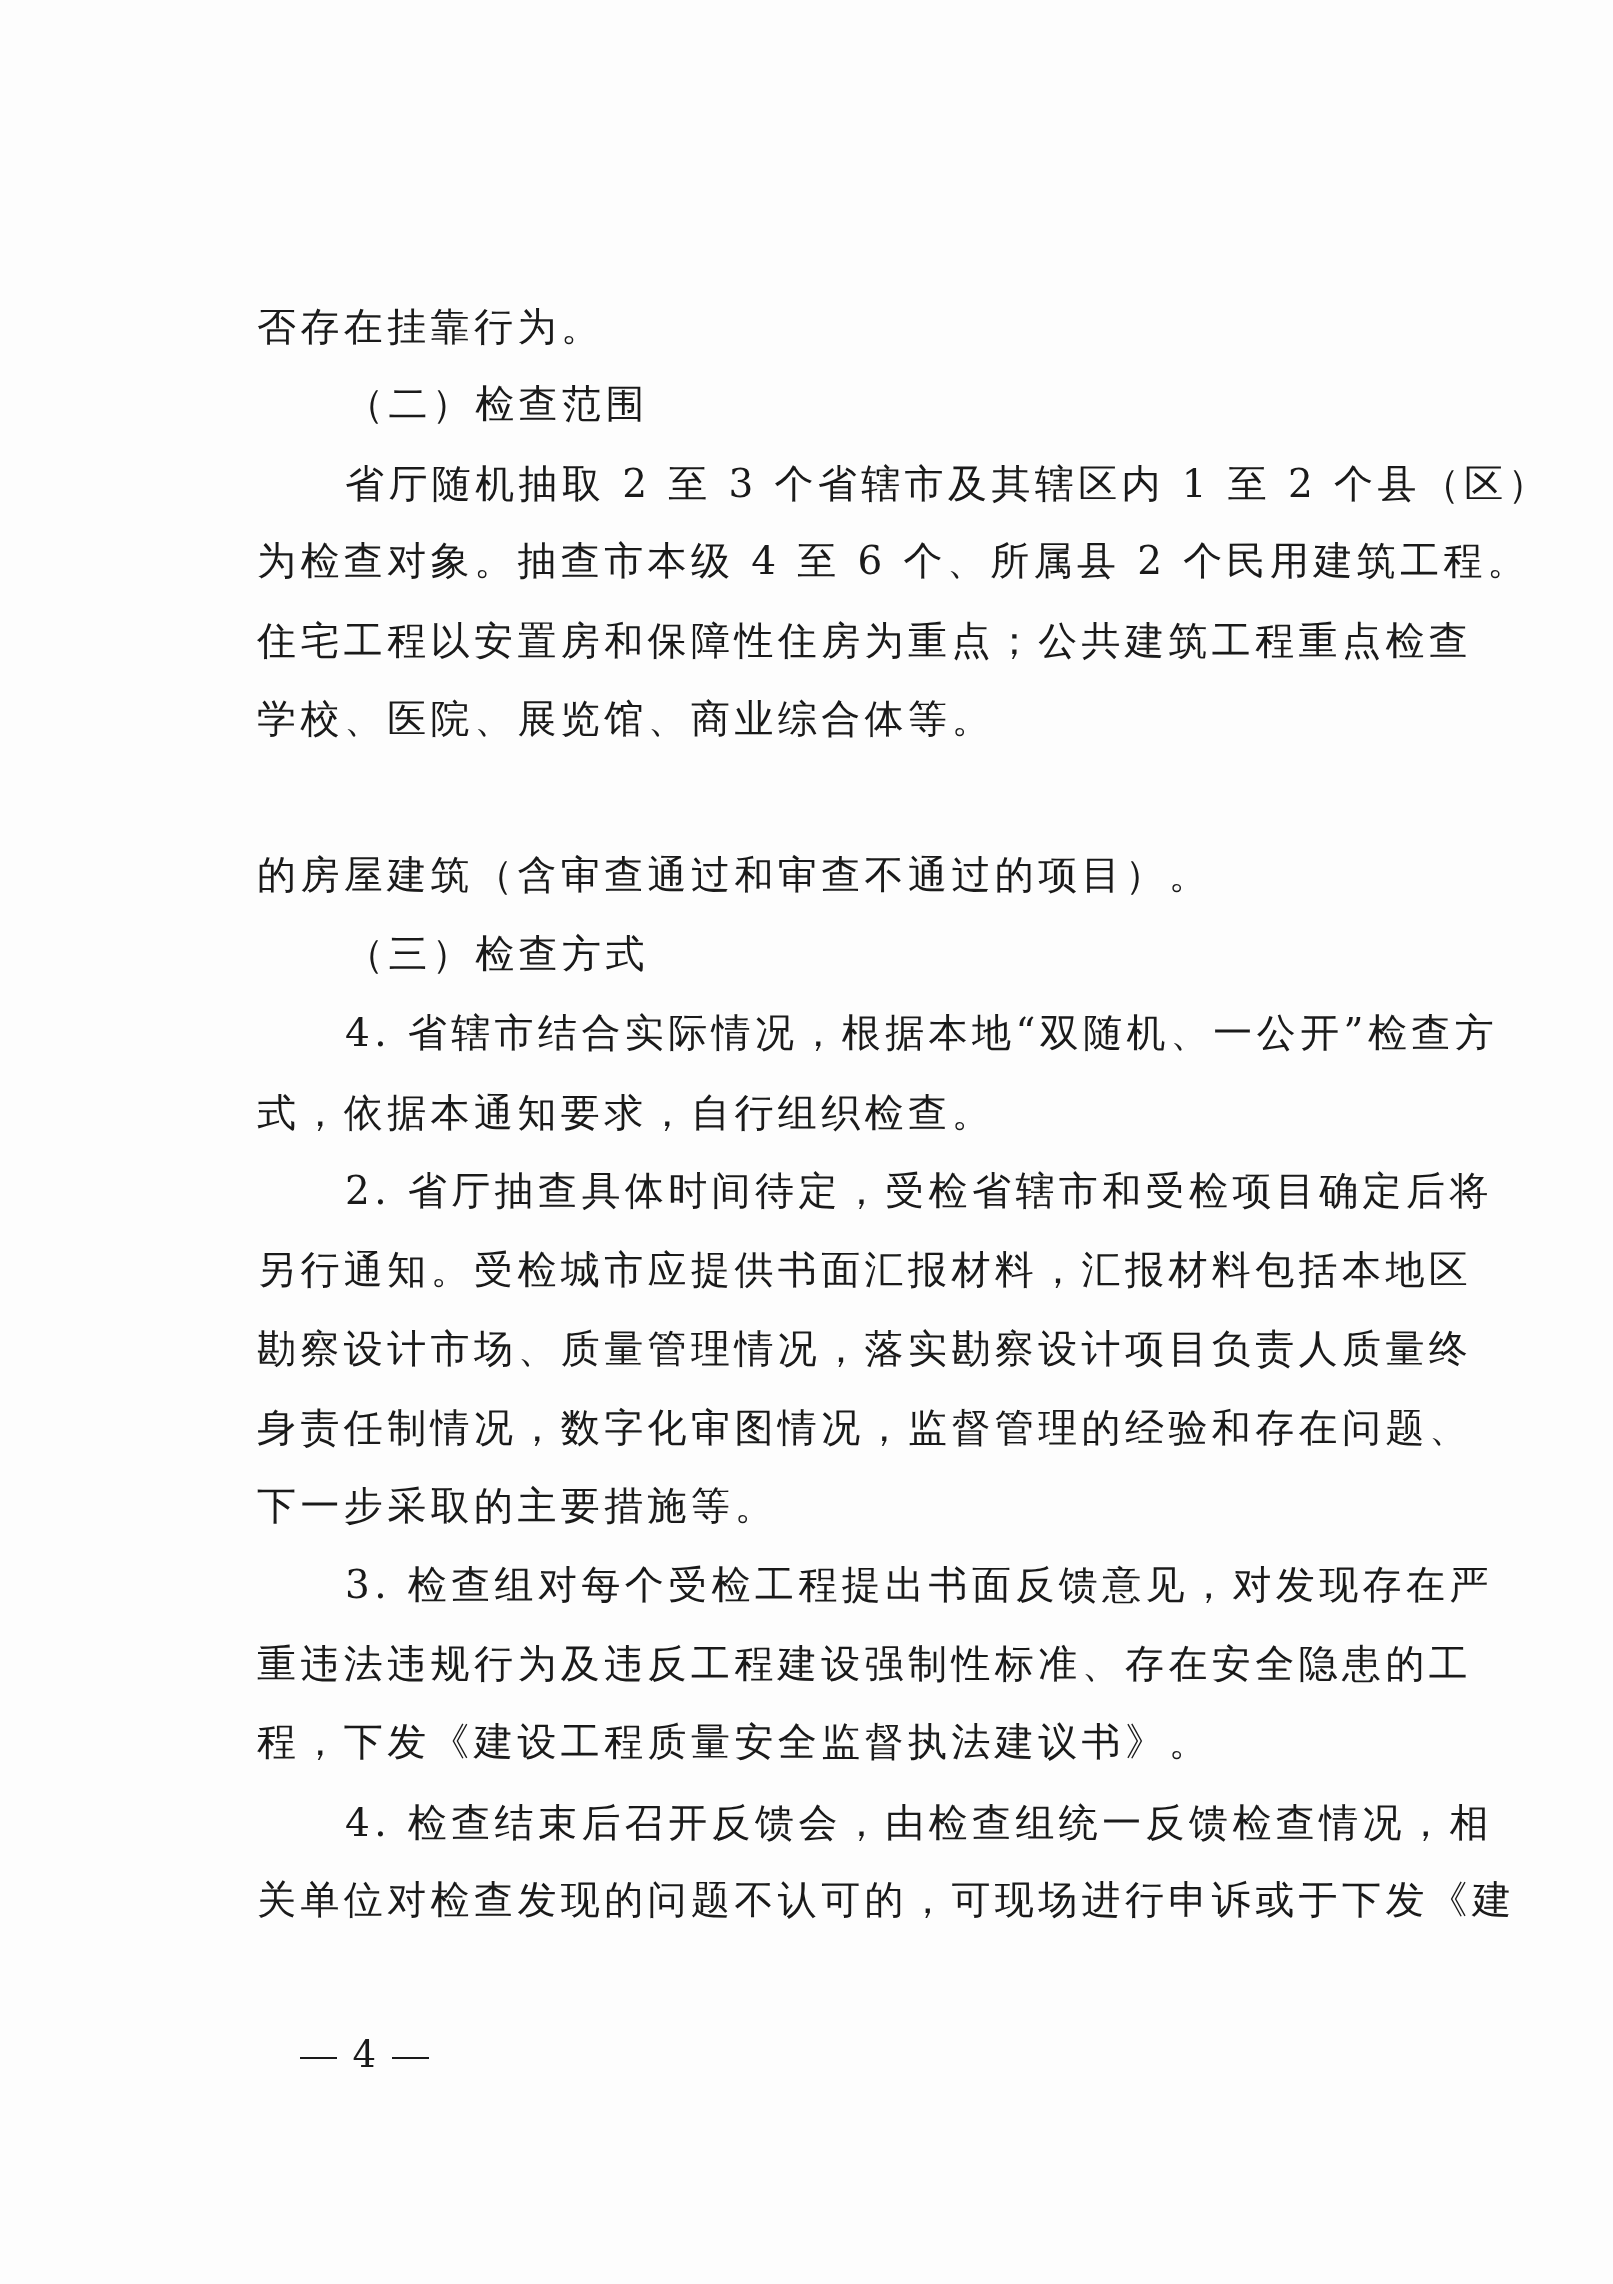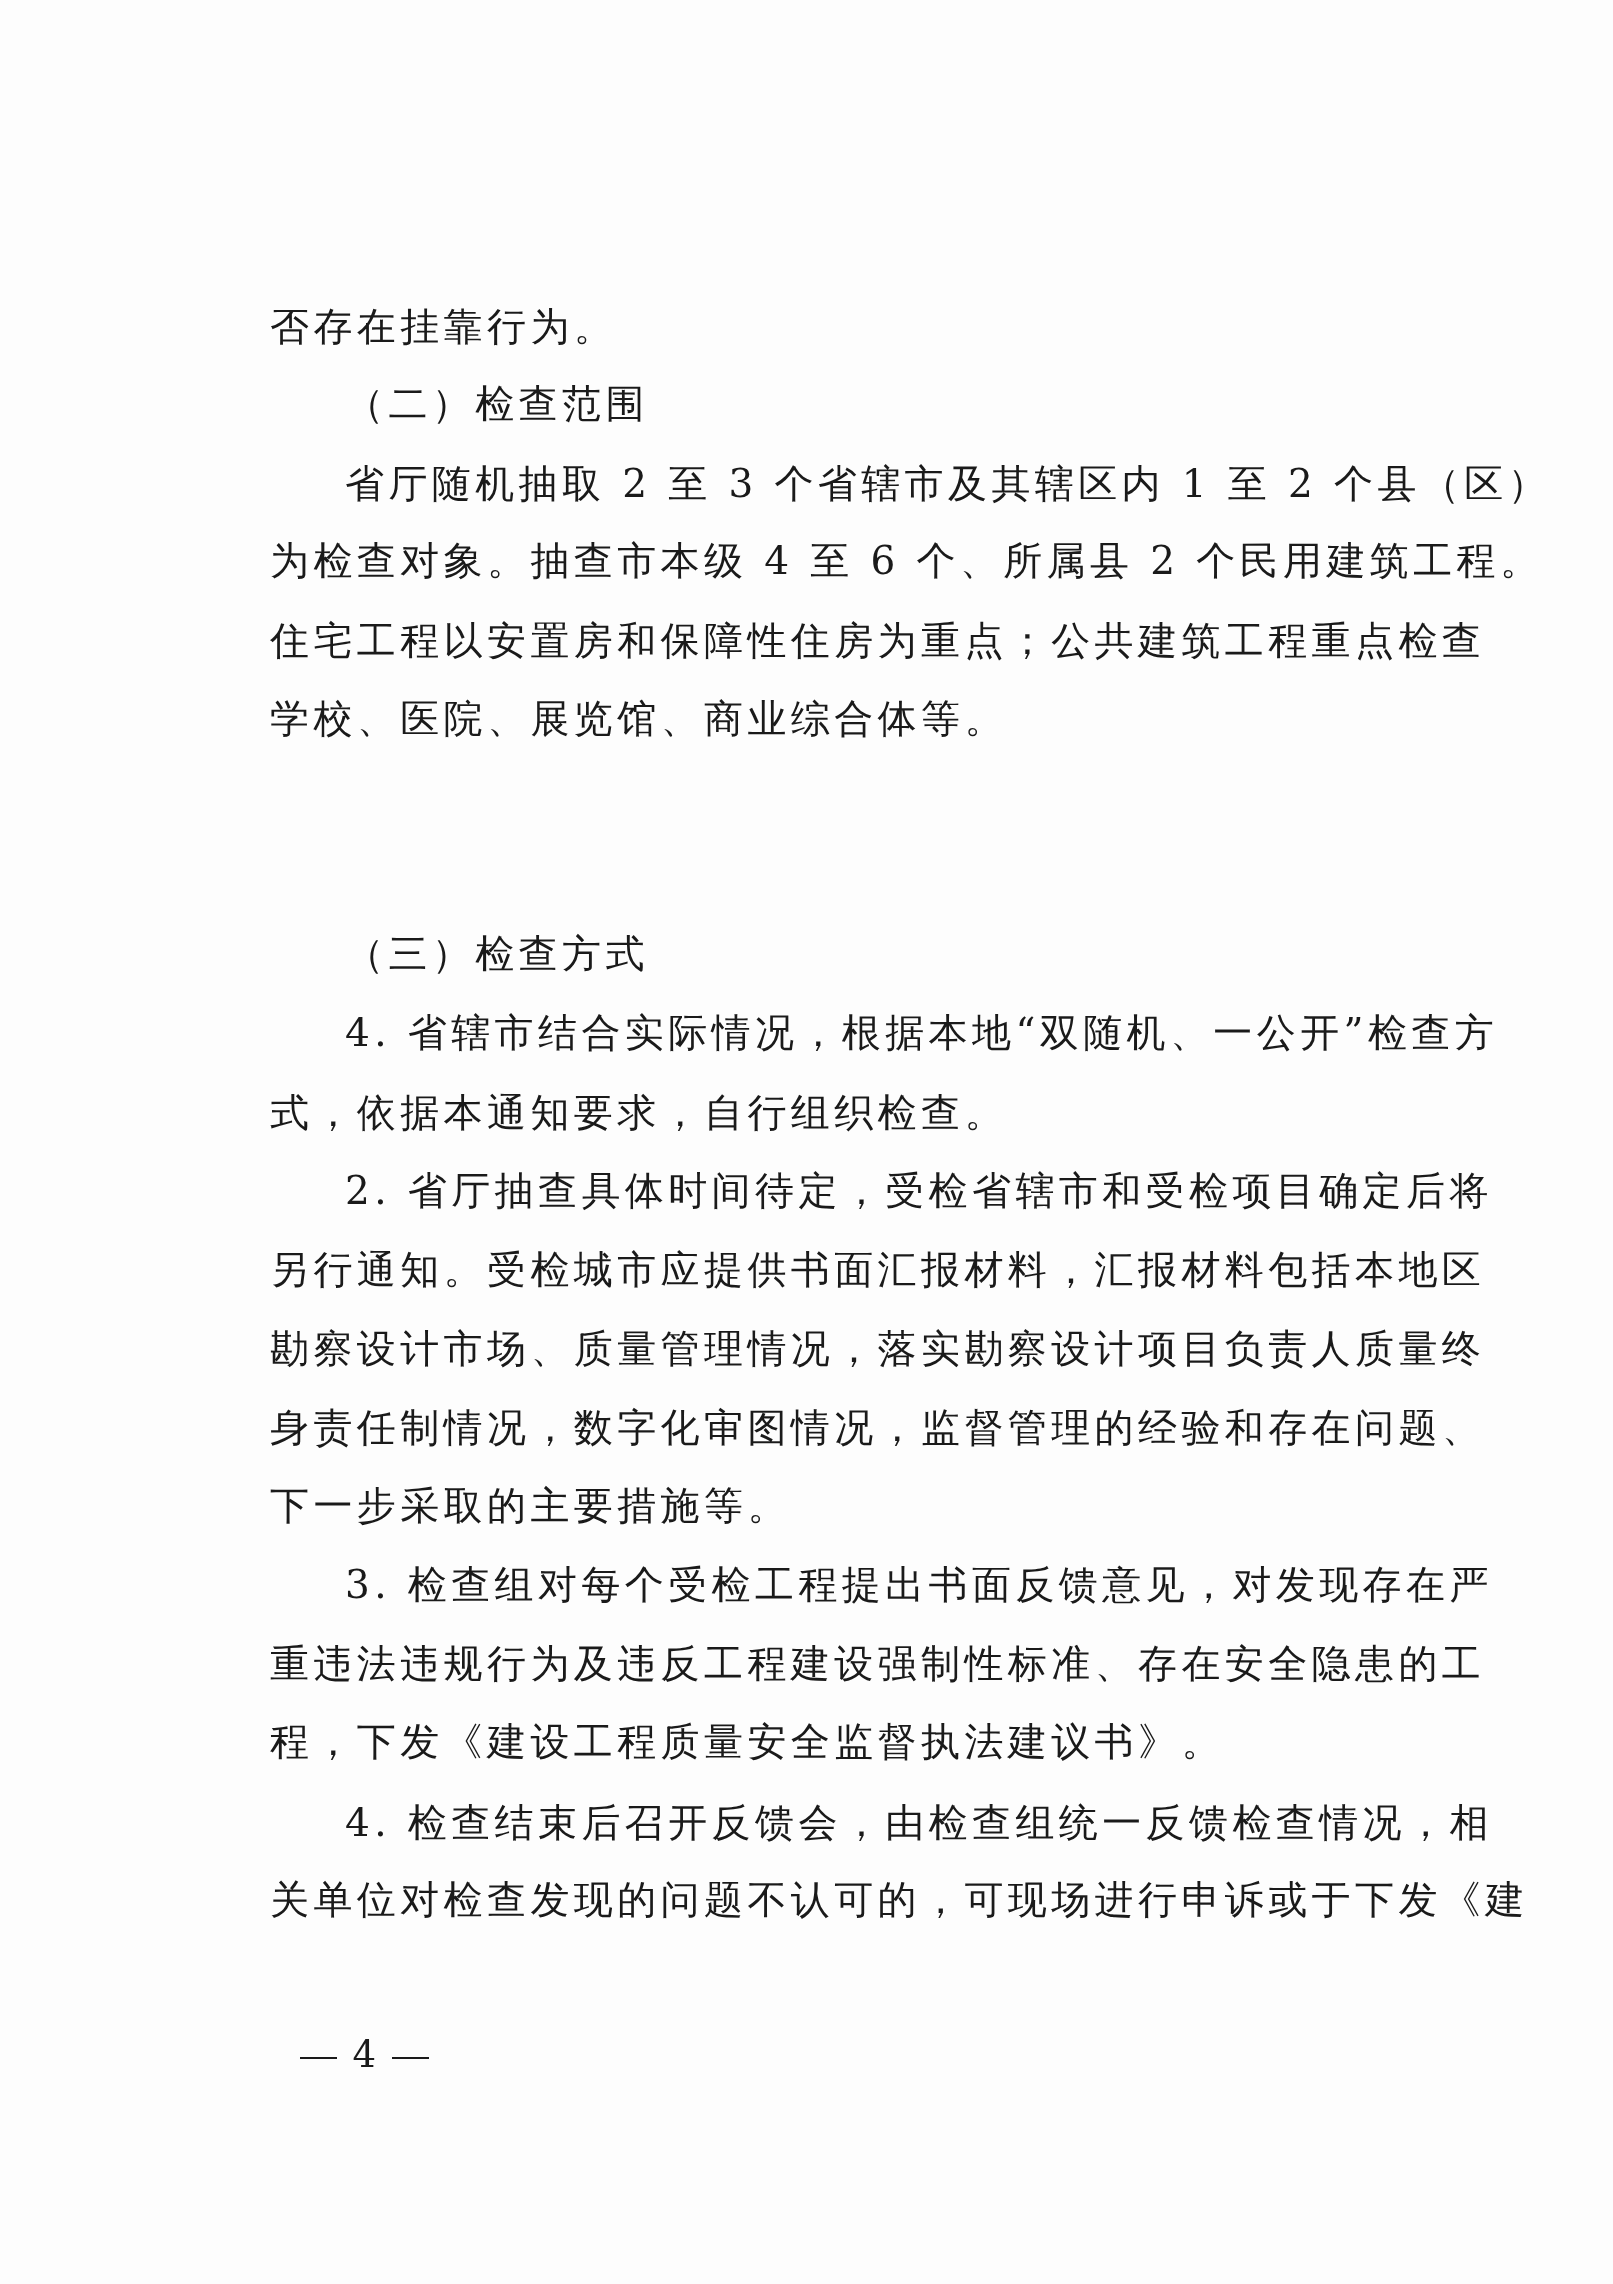--- a/index.html
+++ b/index.html
@@ -1,20 +1,20 @@
 <!DOCTYPE html>
 <html><head>
   <meta charset="utf-8">
   <style>
     html, body { margin: 0; padding: 0; background: #ffffff; }
     body { width: 1613px; height: 2285px; position: relative; overflow: hidden; }
     .page { position: absolute; left: 0; top: 0; width: 1613px; height: 2285px; background: #fdfdfd; }
     .line {
       position: absolute;
-      left: 270px;
+      left: 257px;
       width: 1182px;
       height: 59px;
       line-height: 59px;
       font-family: "DejaVu Serif", "Liberation Serif", serif;
       font-size: 39px;
       color: #1a1a1a;
       white-space: nowrap;
       letter-spacing: 4.4px;
       text-align: justify;
       text-align-last: justify;
@@ -38,20 +38,21 @@
 </head>
 <body>
 
 <div class="page">
   <div class="line last" style="top:297px">否存在挂靠行为。</div>
   <div class="line indent heading" style="top:374px">（二）检查范围</div>
   <div class="line indent" style="top:454px">省厅随机抽取 2 至 3 个省辖市及其辖区内 1 至 2 个县（区）</div>
   <div class="line" style="top:531px">为检查对象。抽查市本级 4 至 6 个、所属县 2 个民用建筑工程。</div>
   <div class="line" style="top:611px">住宅工程以安置房和保障性住房为重点；公共建筑工程重点检查</div>
   <div class="line last" style="top:689px">学校、医院、展览馆、商业综合体等。</div>
+  <div class="line last" style="top:845px">的房屋建筑（含审查通过和审查不通过的项目）。</div>
   <div class="line indent heading" style="top:924px">（三）检查方式</div>
   <div class="line indent" style="top:1003px">4. 省辖市结合实际情况，根据本地“双随机、一公开”检查方</div>
   <div class="line last" style="top:1083px">式，依据本通知要求，自行组织检查。</div>
   <div class="line indent" style="top:1161px">2. 省厅抽查具体时间待定，受检省辖市和受检项目确定后将</div>
   <div class="line" style="top:1240px">另行通知。受检城市应提供书面汇报材料，汇报材料包括本地区</div>
   <div class="line" style="top:1319px">勘察设计市场、质量管理情况，落实勘察设计项目负责人质量终</div>
   <div class="line" style="top:1398px">身责任制情况，数字化审图情况，监督管理的经验和存在问题、</div>
   <div class="line last" style="top:1476px">下一步采取的主要措施等。</div>
   <div class="line indent" style="top:1555px">3. 检查组对每个受检工程提出书面反馈意见，对发现存在严</div>
   <div class="line" style="top:1634px">重违法违规行为及违反工程建设强制性标准、存在安全隐患的工</div>

